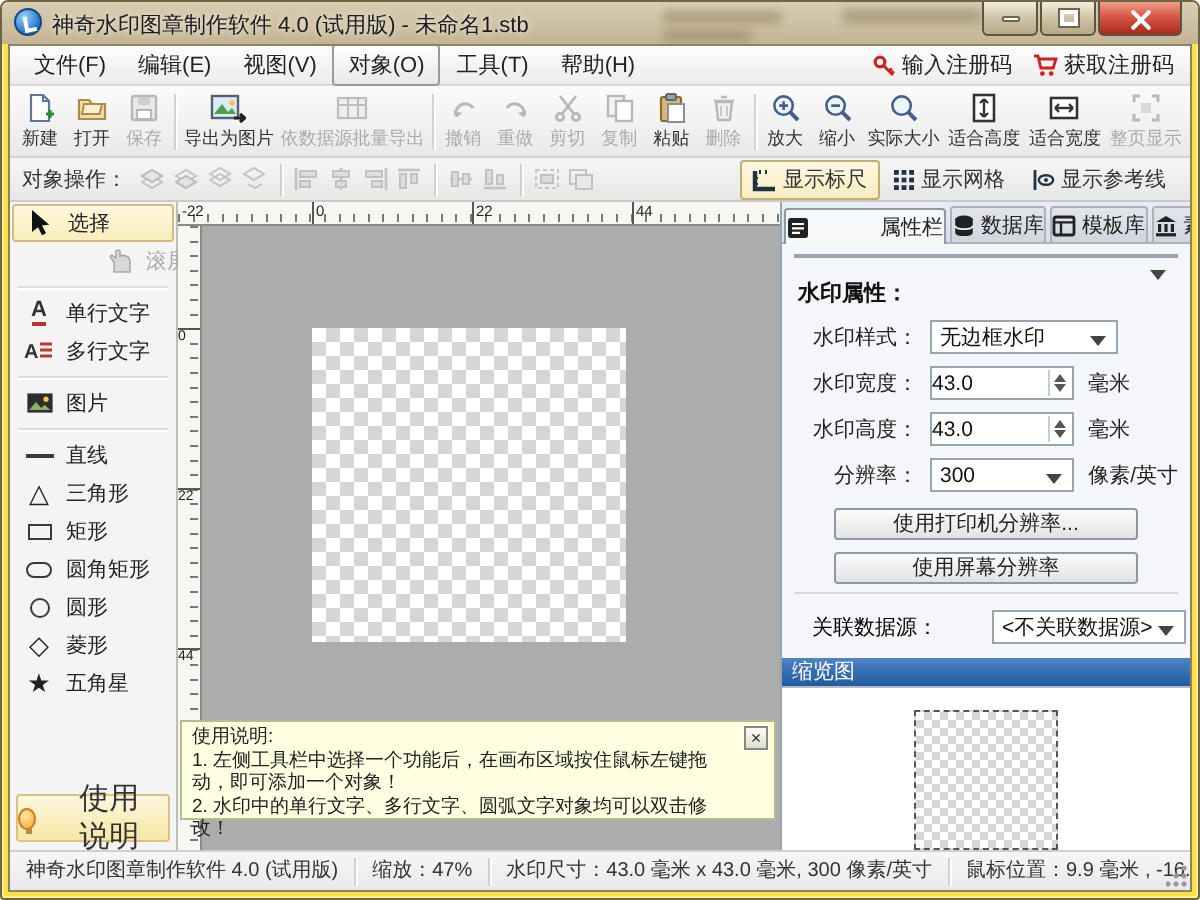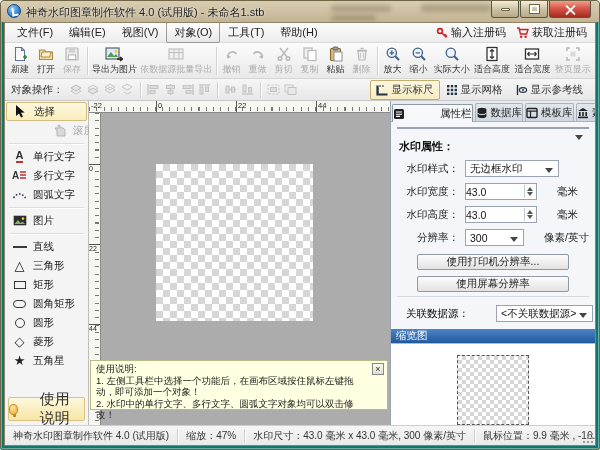--- a/index.html
+++ b/index.html
@@ -1,17 +1,17 @@
 <!DOCTYPE html>
 <html><head>
 <meta charset="utf-8">
 <style>
   *{margin:0;padding:0;box-sizing:border-box;font-family:"Liberation Sans","DejaVu Sans",sans-serif;}
   html,body{background:#fff;}
-  .win{position:relative;width:600px;height:450px;background:#0f766e;border:1px solid #6f6document14;border:1px solid #6f6444;border-radius:4px 4px 2px 2px;overflow:hidden;box-shadow:inset 0 0 0 1px rgba(255,255,255,.4);}
+  .win{position:relative;width:600px;height:450px;background:#fde047;border:1px solid #6f6document14;border:1px solid #6f6444;border-radius:4px 4px 2px 2px;overflow:hidden;box-shadow:inset 0 0 0 1px rgba(255,255,255,.4);}
   
   .titlebar{position:relative;height:21px;background:linear-gradient(#d9cdb2,#c3b494);overflow:hidden;}
   .glassblob{position:absolute;background:rgba(95,75,45,.28);filter:blur(2px);border-radius:3px;}
   .appicon{position:absolute;left:6px;top:3px;width:14px;height:14px;border-radius:50%;background:radial-gradient(circle at 35% 30%,#9fd0f5,#2f7fd0 60%,#155a9e);border:1px solid #11497f;}
   .appicon:after{content:"";position:absolute;left:4px;top:3px;width:4px;height:6px;border-left:2px solid #fff;border-bottom:2px solid #fff;transform:rotate(-10deg);}
   .wtitle{position:absolute;left:25px;top:4px;font-size:11px;color:#1c1c1c;text-shadow:0 0 3px rgba(255,255,255,.9);white-space:nowrap;}
   .winbtns{position:absolute;right:8px;top:0;display:flex;}
   .wbtn{width:28px;height:17px;border:1px solid #5c5442;border-top:none;background:linear-gradient(#f4eedd,#cfc3a5 50%,#b7a987);display:flex;align-items:center;justify-content:center;border-radius:0 0 3px 3px;margin-left:1px;position:relative;}
   .wbtn.close{width:42px;background:linear-gradient(#f0a088,#d9564a 45%,#a52b1e);}
   .dash{width:9px;height:3px;background:#fff;border:1px solid #6d6550;border-radius:1px;}
@@ -81,21 +81,21 @@
   .darr{position:absolute;right:5px;top:7px;width:0;height:0;border:4px solid transparent;border-top:5px solid #444;}
   .sect{font-size:11px;font-weight:bold;color:#111;margin:10px 0 6px 2px;}
   .frow{display:flex;align-items:center;margin-bottom:6px;font-size:10.5px;color:#222;}
   .flabel{width:62px;text-align:right;margin-right:6px;white-space:nowrap;flex:none;}
   .spinbox{width:72px;height:17px;background:#fff;border:1px solid #9aa4b0;position:relative;font-size:10.5px;display:flex;align-items:center;justify-content:flex-start;padding-right:16px;color:#111;}
   .spin{position:absolute;right:1px;top:1px;bottom:1px;width:11px;border-left:1px solid #c6ccd4;display:flex;flex-direction:column;align-items:center;justify-content:space-around;}
   .spin b{width:0;height:0;border:3px solid transparent;}
   .spin b.up{border-bottom:4px solid #555;margin-top:-2px;}
   .spin b.dn{border-top:4px solid #555;margin-bottom:-2px;}
   .ddbox{height:17px;background:#fff;border:1px solid #9aa4b0;position:relative;font-size:10.5px;display:flex;align-items:center;padding:0 16px 0 4px;color:#111;white-space:nowrap;}
-  .unit{margin-left:20px;white-space:nowrap;}
+  .unit{margin-left:7px;white-space:nowrap;}
   .pbtn{width:152px;height:20px;margin:2px auto 4px auto;background:linear-gradient(#fcfcfc,#e2e2e2);border:1px solid #8f98a5;border-radius:2px;font-size:10.5px;color:#222;display:flex;align-items:center;justify-content:center;white-space:nowrap;}
   .rspace{flex:1;}
   .dsrow{display:flex;align-items:center;border-top:1px solid #d4d9e0;padding-top:8px;margin-bottom:7px;font-size:10.5px;gap:21px;}
   .thumbhdr{height:16px;margin:0 -6px;background:linear-gradient(#4f83c4,#1f5aa0);color:#fff;font-size:10.5px;display:flex;align-items:center;padding-left:5px;}
   .thumbarea{margin:0 -6px;flex:none;height:92px;background:#fff;border-top:1px solid #b6bcc4;display:flex;align-items:center;justify-content:center;}
   .thumbwm{width:72px;height:70px;border:1px dashed #555;background-size:8px 8px;}
   
   .statusbar{height:20px;background:linear-gradient(#f6f6f6,#e9e9e9);border-top:1px solid #cfcfcf;display:flex;align-items:center;font-size:10px;color:#333;position:relative;}
   .ssec{padding:0 8px;border-right:1px solid #d0d0d0;box-shadow:1px 0 0 #fff;white-space:nowrap;height:14px;line-height:14px;}
   .grip{position:absolute;right:1px;bottom:1px;width:11px;height:11px;background:
@@ -485,28 +485,20 @@
         </div>
         <div class="titem">
           <span class="ticon">
               <svg width="15" height="11" viewBox="0 0 15 11">
                 <text x="0" y="9" font-size="10" font-weight="bold" fill="#333">A</text>
                 <path d="M8 2 h6 M8 5 h6 M8 8 h6" stroke="#b33" stroke-width="1.4"></path>
               </svg>
             </span>
           <span>多行文字</span>
         </div>
-        <div class="titem">
-          <span class="ticon">
-              <svg width="15" height="10" viewBox="0 0 15 10">
-                <path d="M1.5 8 Q7.5 0 13.5 8" fill="none" stroke="#336" stroke-width="1.6" stroke-dasharray="1.6 1.8"></path>
-              </svg>
-            </span>
-          <span>圆弧文字</span>
-        </div>
         <div class="tdiv"></div>
         <div class="titem">
           <span class="ticon">
               <svg width="14" height="11" viewBox="0 0 14 11">
                 <rect x=".7" y=".7" width="12.6" height="9.6" fill="#2d2d2d"></rect>
                 <path d="M1.5 9 l3.5-4 2.6 3 1.6-1.6 3 2.6z" fill="#8ab06a"></path>
                 <circle cx="10" cy="3.6" r="1.3" fill="#f2c744"></circle>
               </svg>
             </span>
           <span>图片</span>

